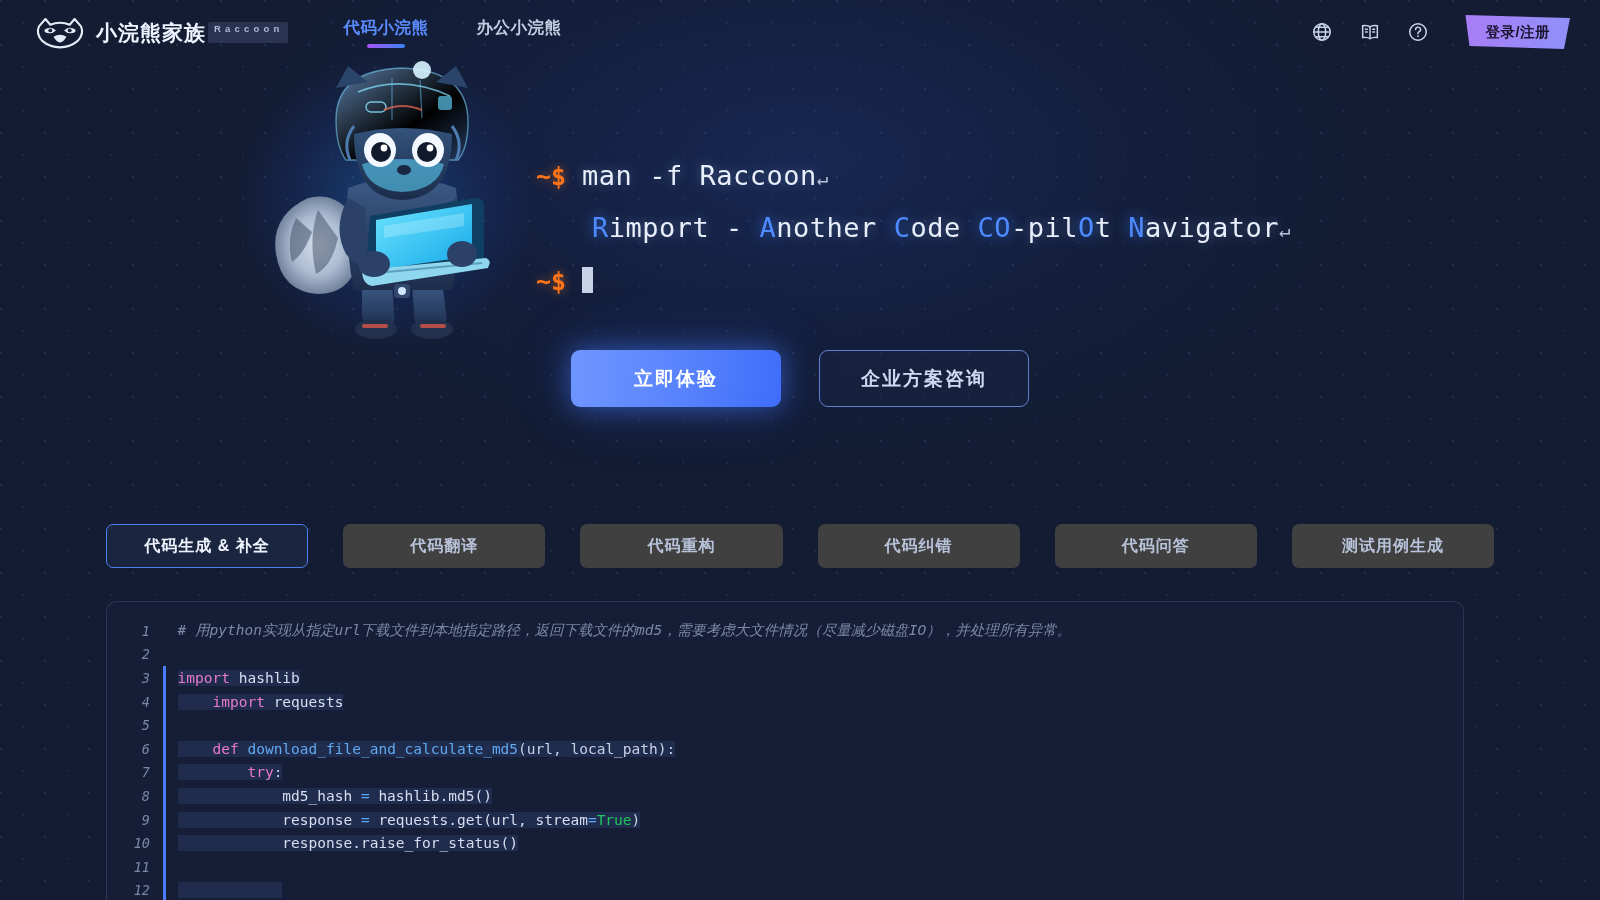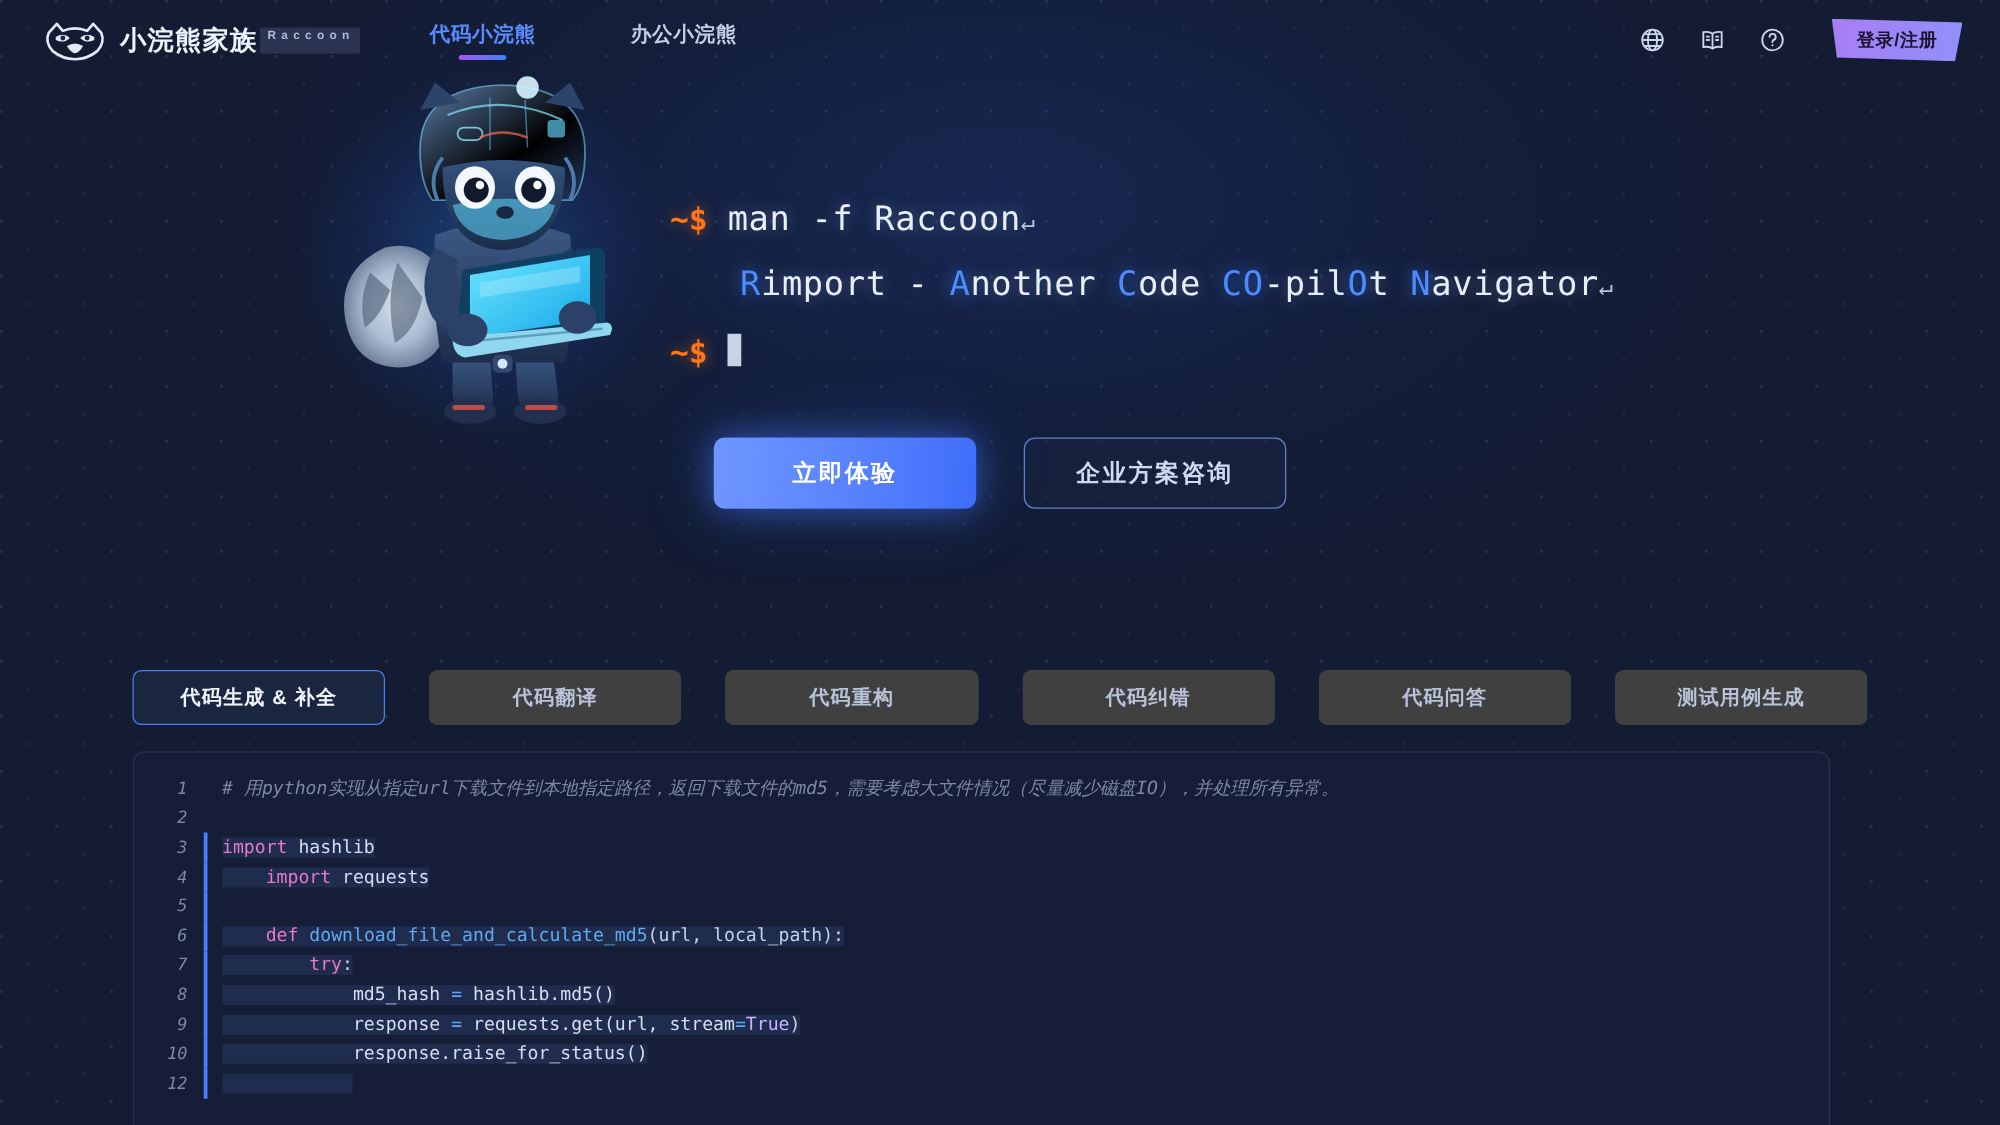--- a/index.html
+++ b/index.html
@@ -67,21 +67,21 @@
     border-radius: 2px;
     font-size: 9.5px;
     letter-spacing: 4.2px;
     color: #aebada;
     padding: 2px 4px 2px 6px;
     text-align: center;
     font-weight: 700;
     line-height: 1;
   }
 
-  .nav { display: flex; align-items: center; gap: 76px; margin-left: 56px; }
+  .nav { display: flex; align-items: center; gap: 48px; margin-left: 56px; }
   .nav-item {
     position: relative;
     font-size: 16.5px;
     color: #c3cce0;
     font-weight: 600;
     padding-bottom: 9px;
     cursor: pointer;
     letter-spacing: 0.5px;
   }
   .nav-item.active { color: #5b8cff; }
@@ -217,21 +217,21 @@
     font-size: 19px;
     font-weight: 700;
     letter-spacing: 2px;
     cursor: pointer;
     font-family: "Liberation Sans", sans-serif;
   }
 
   
   .tabs {
     position: absolute;
-    top: 536px;
+    top: 524px;
     left: 106px;
     right: 106px;
     display: flex;
     gap: 35px;
   }
   .tab {
     flex: 1;
     height: 44px;
     border-radius: 7px;
     background: #404040;
@@ -288,21 +288,21 @@
     background: transparent;
   }
   .code-row.gen .gutter-bar { background: #4a7dff; }
   .code-content { padding-left: 12px; white-space: pre; }
   .code-row.gen .code-content > span.sel { background: #1f2c4d; }
   .c-comment { color: #7c88a4; font-style: italic; }
   .c-kw { color: #e879c9; }
   .c-fn { color: #61a9f0; }
   .c-plain { color: #d6deef; }
   .c-op { color: #5aa9f5; }
-  .c-const { color: #c4b5fd; }
+  .c-const { color: #22c55e; }
   .c-punc { color: #c7d1e6; }
 </style>
 </head>
 <body>
 
 <div id="page-bg"></div>
 <div id="hero-glow"></div>
 
 <div id="page">
 
@@ -519,19 +519,24 @@
         <span class="ln">9</span>
         <span class="gutter-bar"></span>
         <span class="code-content"><span class="sel"><span class="c-plain">            response </span><span class="c-op">=</span><span class="c-plain"> requests.get(url, stream</span><span class="c-op">=</span><span class="c-const">True</span><span class="c-punc">)</span></span></span>
       </div>
       <div class="code-row gen">
         <span class="ln">10</span>
         <span class="gutter-bar"></span>
         <span class="code-content"><span class="sel"><span class="c-plain">            response.raise_for_status()</span></span></span>
       </div>
       <div class="code-row gen">
+        <span class="ln">11</span>
+        <span class="gutter-bar"></span>
+        <span class="code-content"></span>
+      </div>
+      <div class="code-row gen">
         <span class="ln">12</span>
         <span class="gutter-bar"></span>
         <span class="code-content"><span class="sel"><span class="c-plain">            </span></span></span>
       </div>
     </div>
 
 </div>
 
 </body></html>

